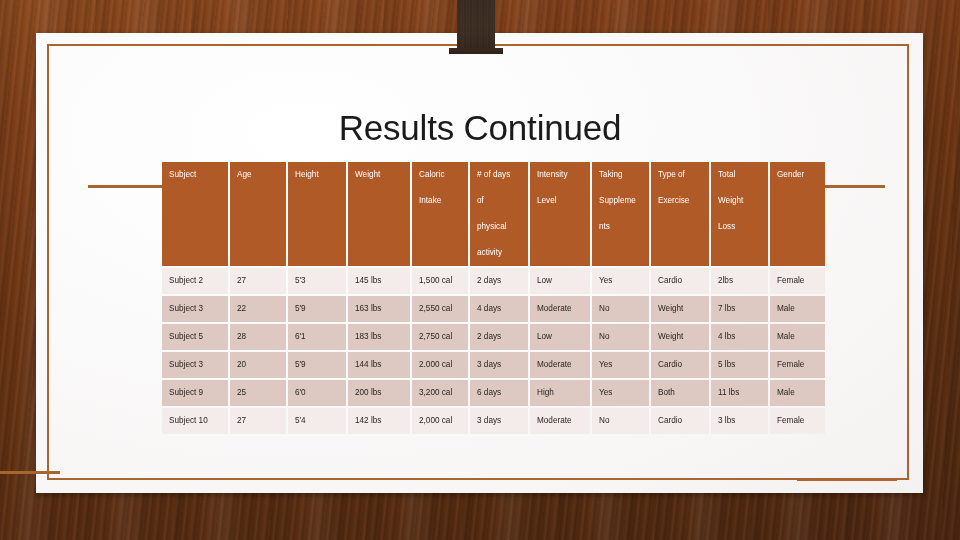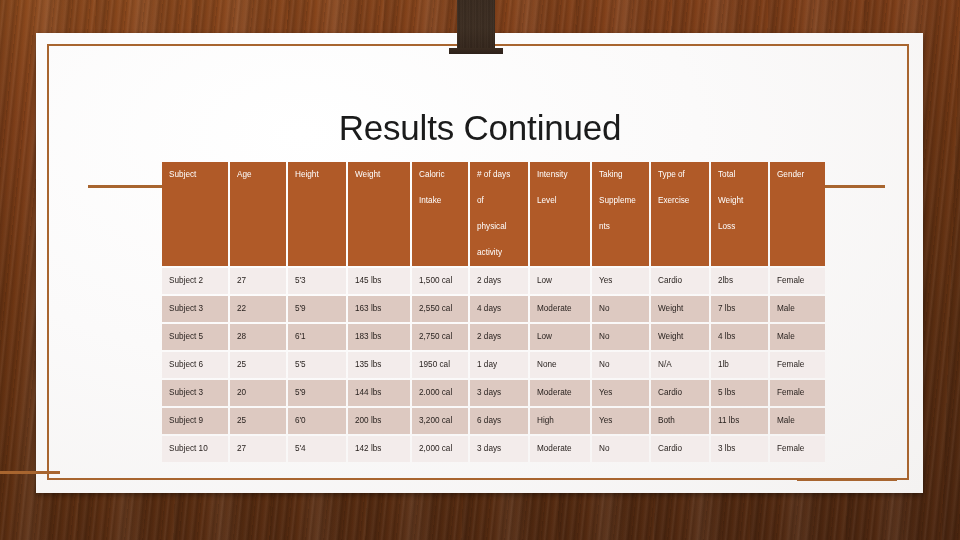--- a/index.html
+++ b/index.html
@@ -289,33 +289,20 @@
             <td>6'1</td>
             <td>183 lbs</td>
             <td>2,750 cal</td>
             <td>2 days</td>
             <td>Low</td>
             <td>No</td>
             <td>Weight</td>
             <td>4 lbs</td>
             <td>Male</td>
           </tr>
-          <tr class="even">
-            <td>Subject 6</td>
-            <td>25</td>
-            <td>5'5</td>
-            <td>135 lbs</td>
-            <td>1950 cal</td>
-            <td>1 day</td>
-            <td>None</td>
-            <td>No</td>
-            <td>N/A</td>
-            <td>1lb</td>
-            <td>Female</td>
-          </tr>
           <tr class="odd">
             <td>Subject 3</td>
             <td>20</td>
             <td>5'9</td>
             <td>144 lbs</td>
             <td>2.000 cal</td>
             <td>3 days</td>
             <td>Moderate</td>
             <td>Yes</td>
             <td>Cardio</td>

